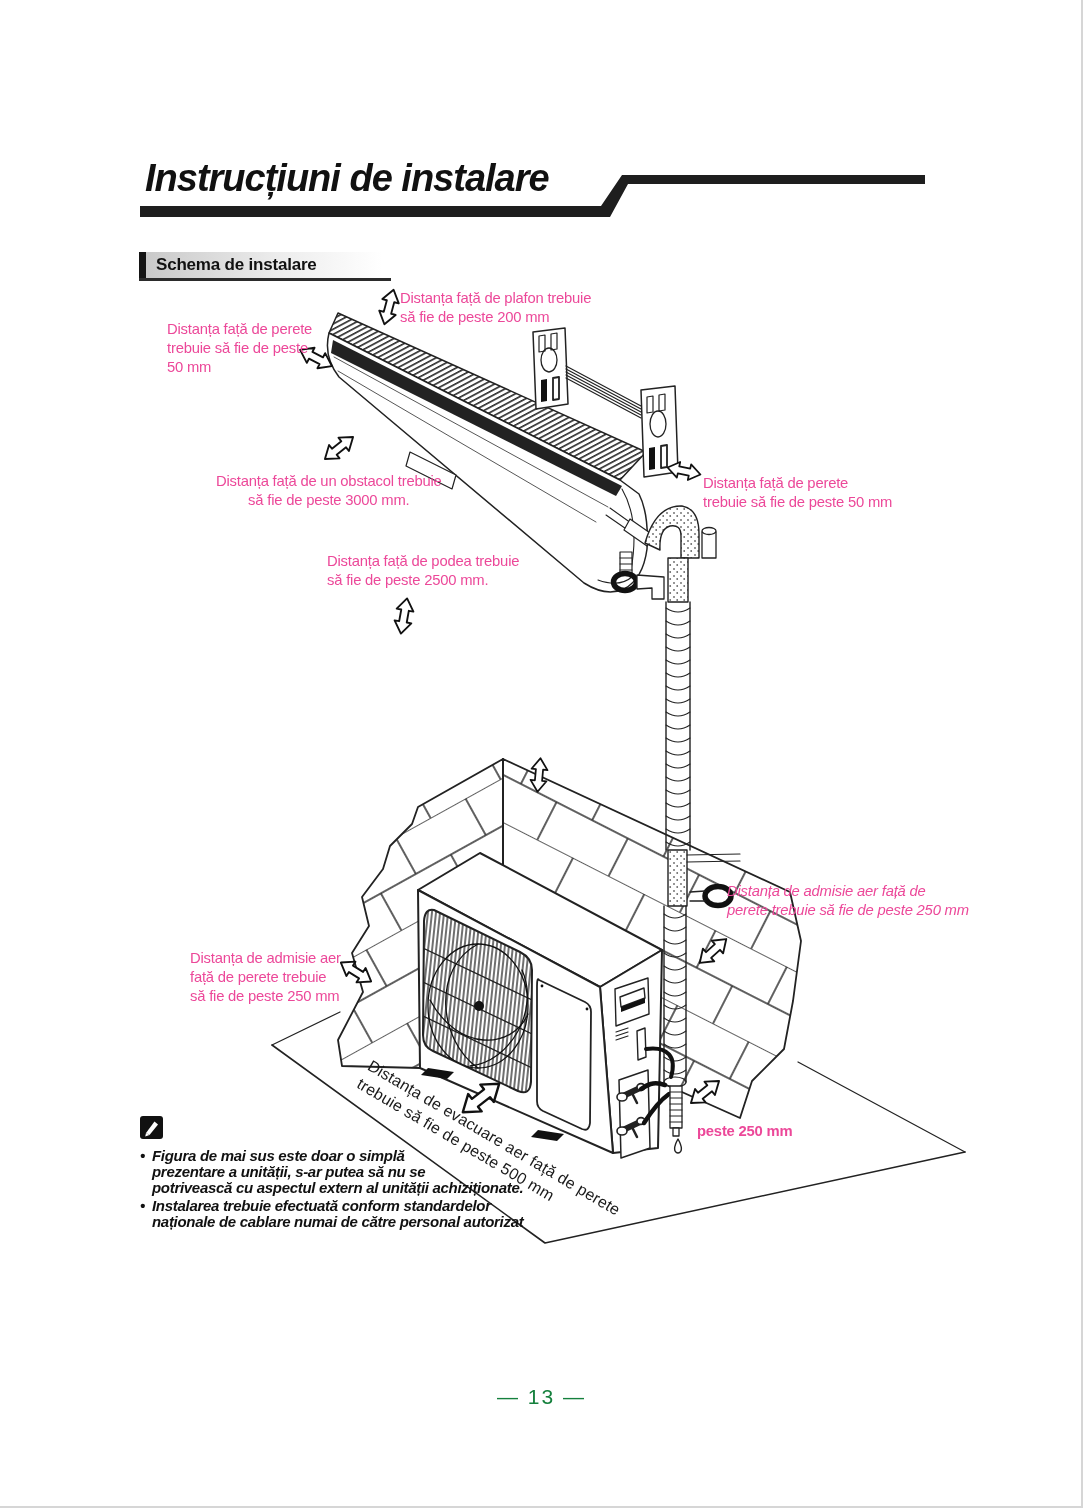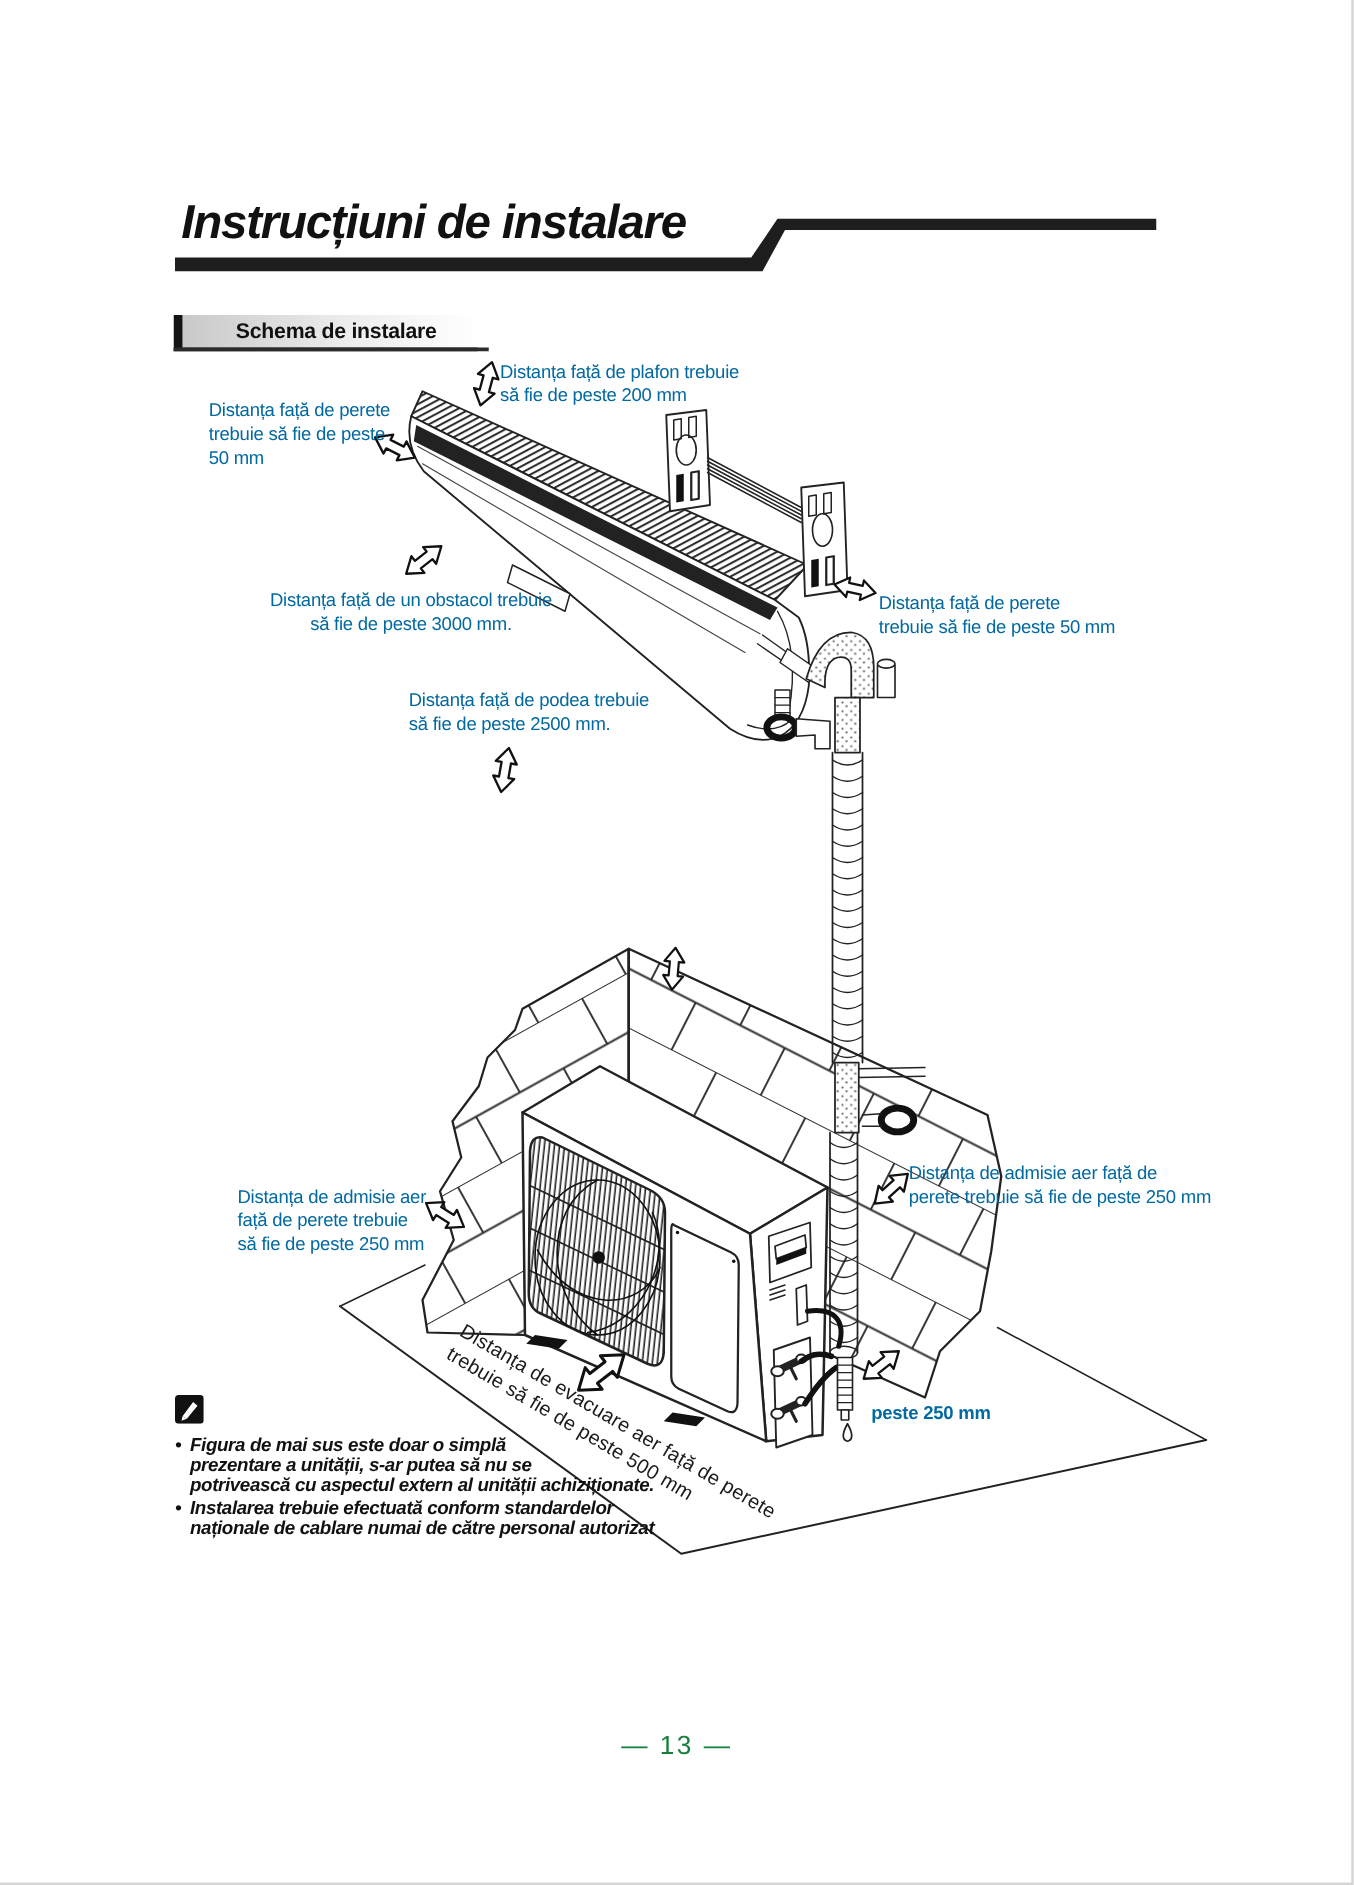--- a/index.html
+++ b/index.html
@@ -6,23 +6,23 @@
   .page{position:relative;width:1083px;height:1508px;background:#ffffff;margin:0 auto;
         font-family:"Liberation Sans",sans-serif;color:#1a1a1a;overflow:hidden;
         box-shadow:inset -2px -2px 0 #d6d6d6;}
   .art{position:absolute;left:0;top:0;width:1083px;height:1508px;}
   .title{position:absolute;left:145px;top:158px;font:italic 700 38px/1.1 "Liberation Sans",sans-serif;
          color:#111;letter-spacing:-1px;}
   .section-header{position:absolute;left:139px;top:252px;width:236px;height:26px;
          background:linear-gradient(90deg,#c9c9c9 0%,#ececec 55%,#ffffff 100%);
          border-left:7px solid #141414;border-bottom:3px solid #2b2b2b;}
   .section-header .txt{font:700 17px/26px "Liberation Sans",sans-serif;color:#111;padding-left:10px;
-         letter-spacing:-0.2px;text-align:center;}
+         letter-spacing:-0.2px;}
   .section-underline-ext{position:absolute;left:139px;top:278px;width:252px;height:3px;background:#2b2b2b;}
-  .lbl{position:absolute;font:400 14.8px/1.3 "Liberation Sans",sans-serif;color:#0369a1;
+  .lbl{position:absolute;font:400 14.8px/1.3 "Liberation Sans",sans-serif;color:#ec4899;
        white-space:pre-line;letter-spacing:-0.2px;}
   .lbl-rot{position:absolute;left:374px;top:1056px;font:400 16px/1.3 "Liberation Sans",sans-serif;
        color:#1a1a1a;white-space:pre-line;transform:rotate(30.5deg);transform-origin:0 0;letter-spacing:0.2px;}
   .notes{position:absolute;left:140px;top:1116px;width:420px;}
   .note-icon{width:23px;height:23px;margin-bottom:3px;}
   .note-item{display:flex;font:italic 700 15px/15.9px "Liberation Sans",sans-serif;color:#111;
        letter-spacing:-0.3px;margin-top:2px;}
   .note-item .bullet{width:12px;flex:none;}
   .note-item .txt{white-space:pre-line;}
   .page-number{position:absolute;left:0;top:1386px;width:1083px;text-align:center;
@@ -221,21 +221,21 @@
 50 mm</div>
   <div class="lbl" style="left:216px;top:472px;text-align:center;">Distanța față de un obstacol trebuie
 să fie de peste 3000 mm.</div>
   <div class="lbl" style="left:703px;top:474px;">Distanța față de perete
 trebuie să fie de peste 50 mm</div>
   <div class="lbl" style="left:327px;top:552px;">Distanța față de podea trebuie
 să fie de peste 2500 mm.</div>
   <div class="lbl" style="left:190px;top:949px;">Distanța de admisie aer
 față de perete trebuie
 să fie de peste 250 mm</div>
-  <div class="lbl" style="left:727px;top:930px;">Distanța de admisie aer față de
+  <div class="lbl" style="left:727px;top:882px;font-style:italic;">Distanța de admisie aer față de
 perete trebuie să fie de peste 250 mm</div>
   <div class="lbl-rot">Distanța de evacuare aer față de perete
 trebuie să fie de peste 500 mm</div>
   <div class="lbl" style="left:697px;top:1122px;font-weight:bold;">peste 250 mm</div>
 
   <div class="notes">
     <svg class="note-icon" viewBox="0 0 23 23">
       <rect x="0" y="0" width="23" height="23" rx="3" fill="#111"></rect>
       <path d="M6 17 L14.5 5.5 L18 8.5 L9.5 19 Z" fill="#fff"></path>
       <path d="M5.2 20.5 L6 17 L9.5 19 Z" fill="#fff"></path>

